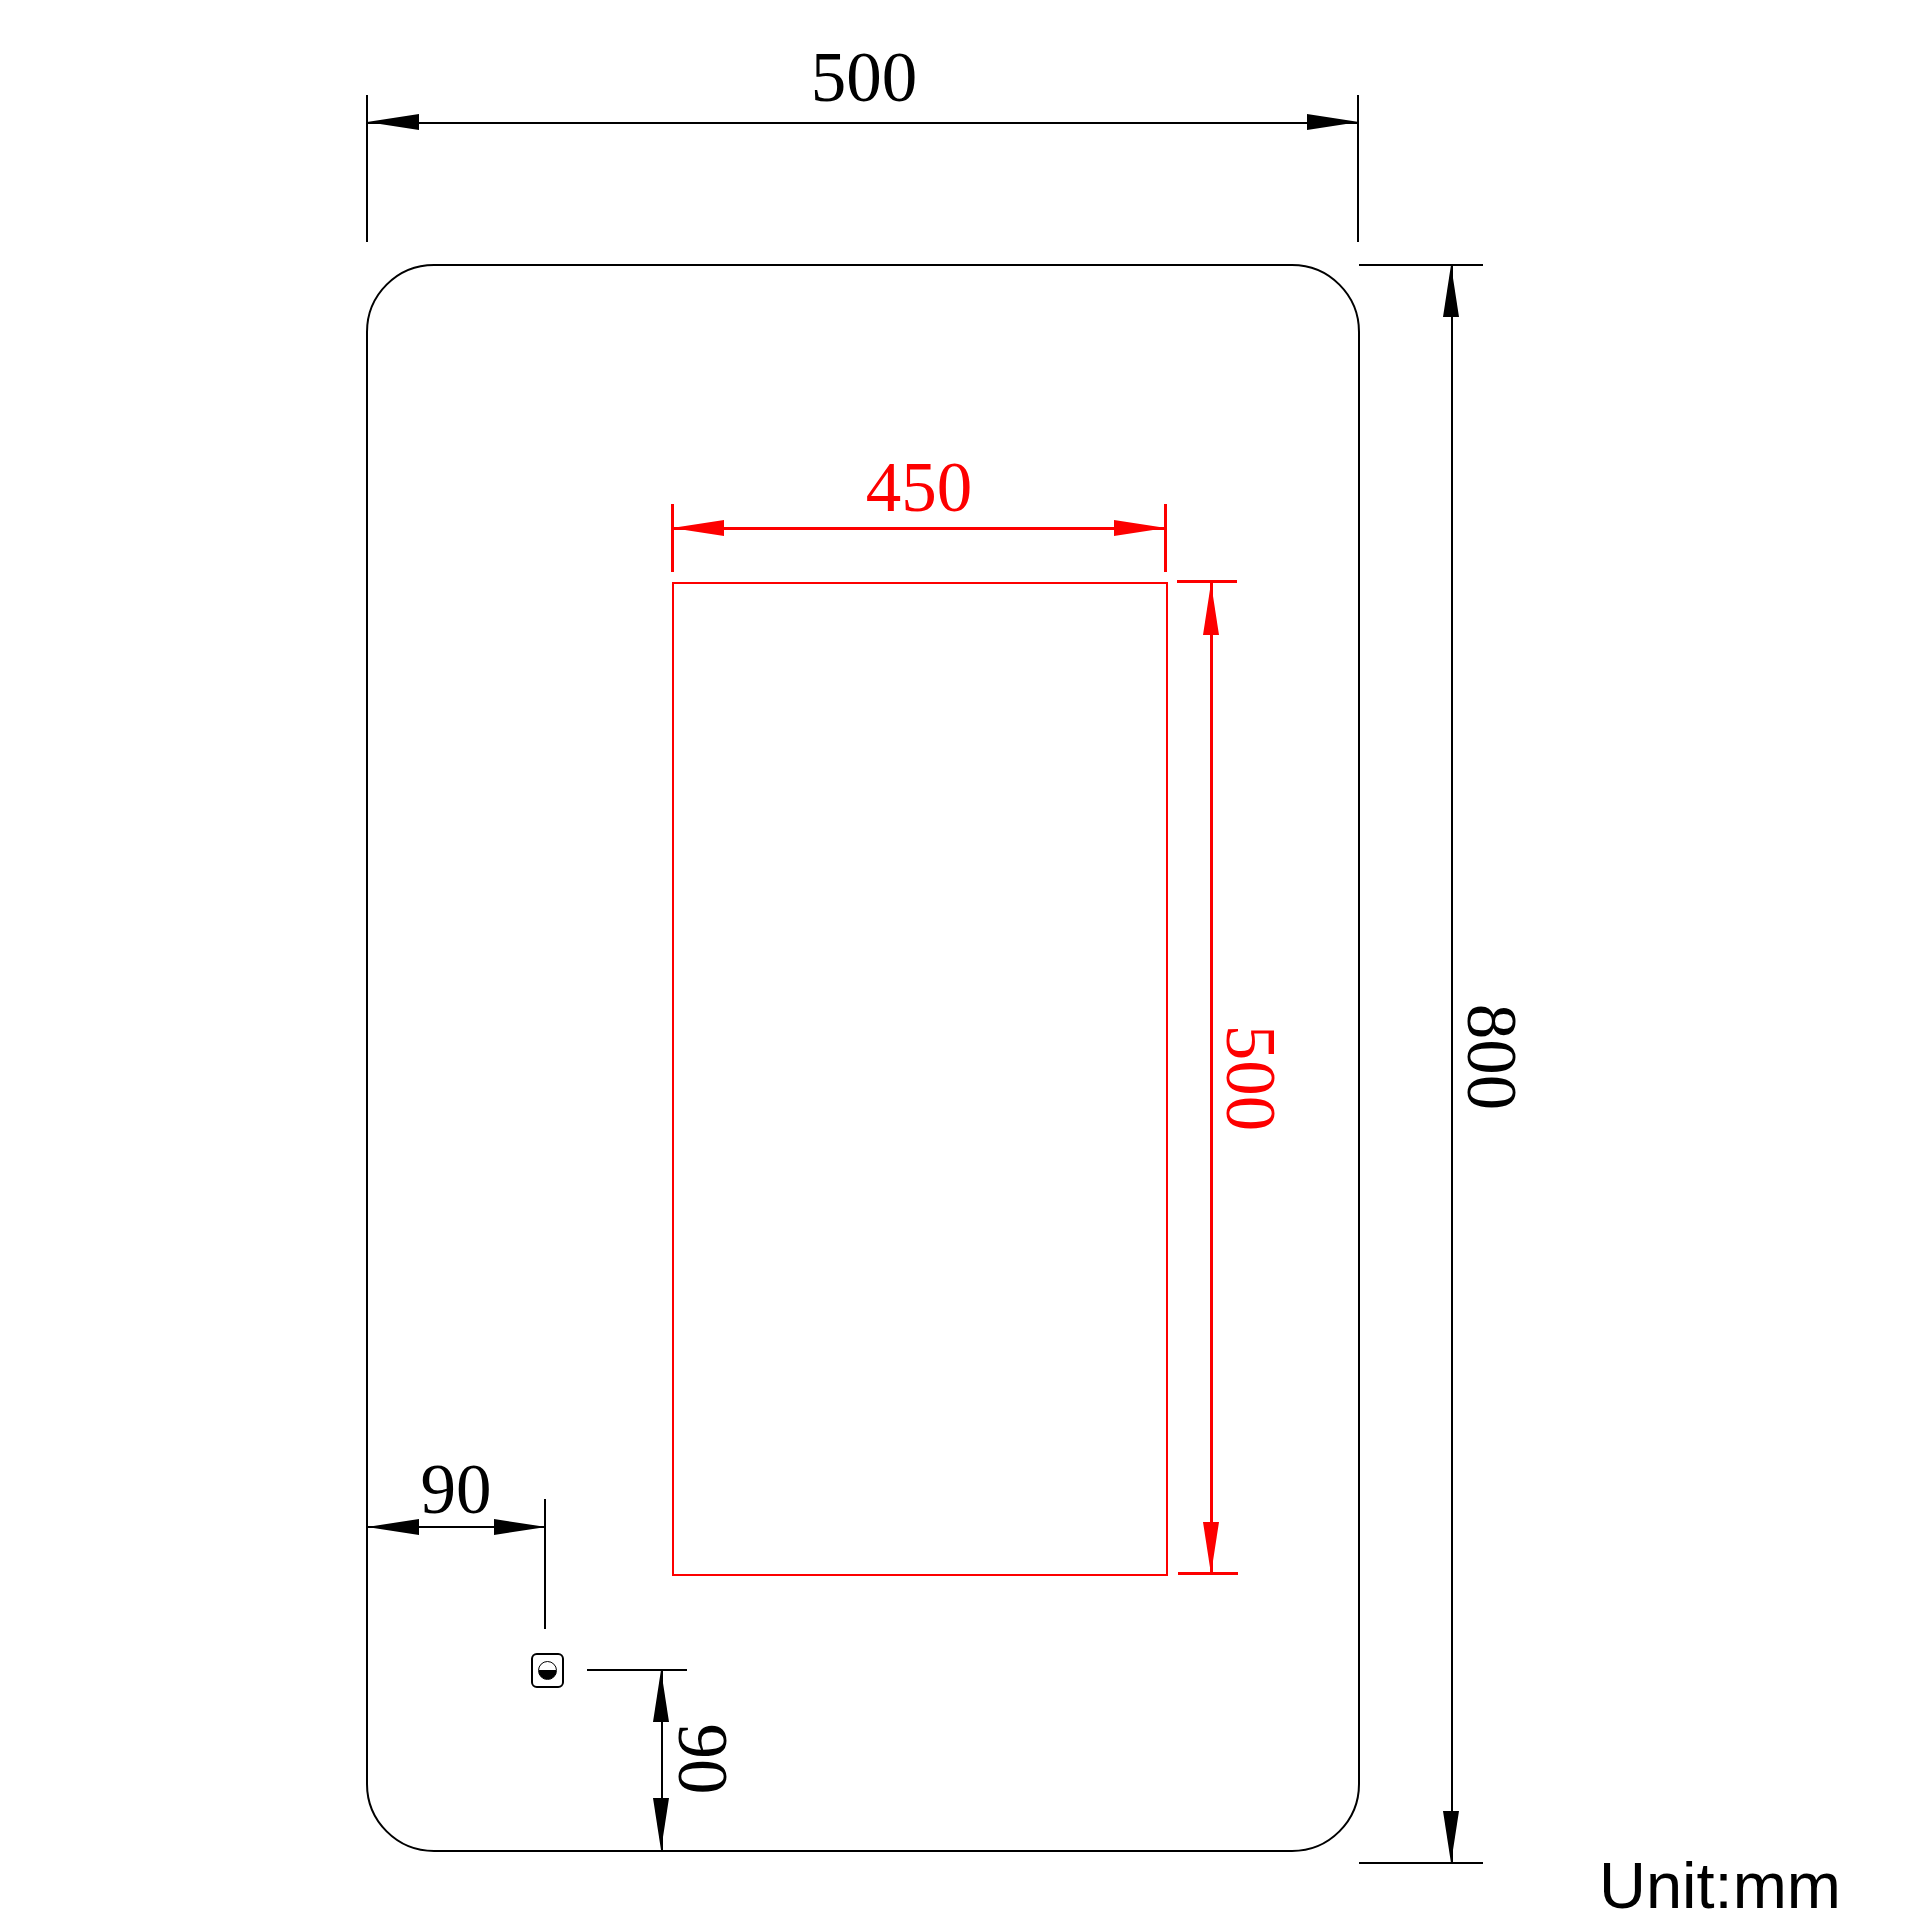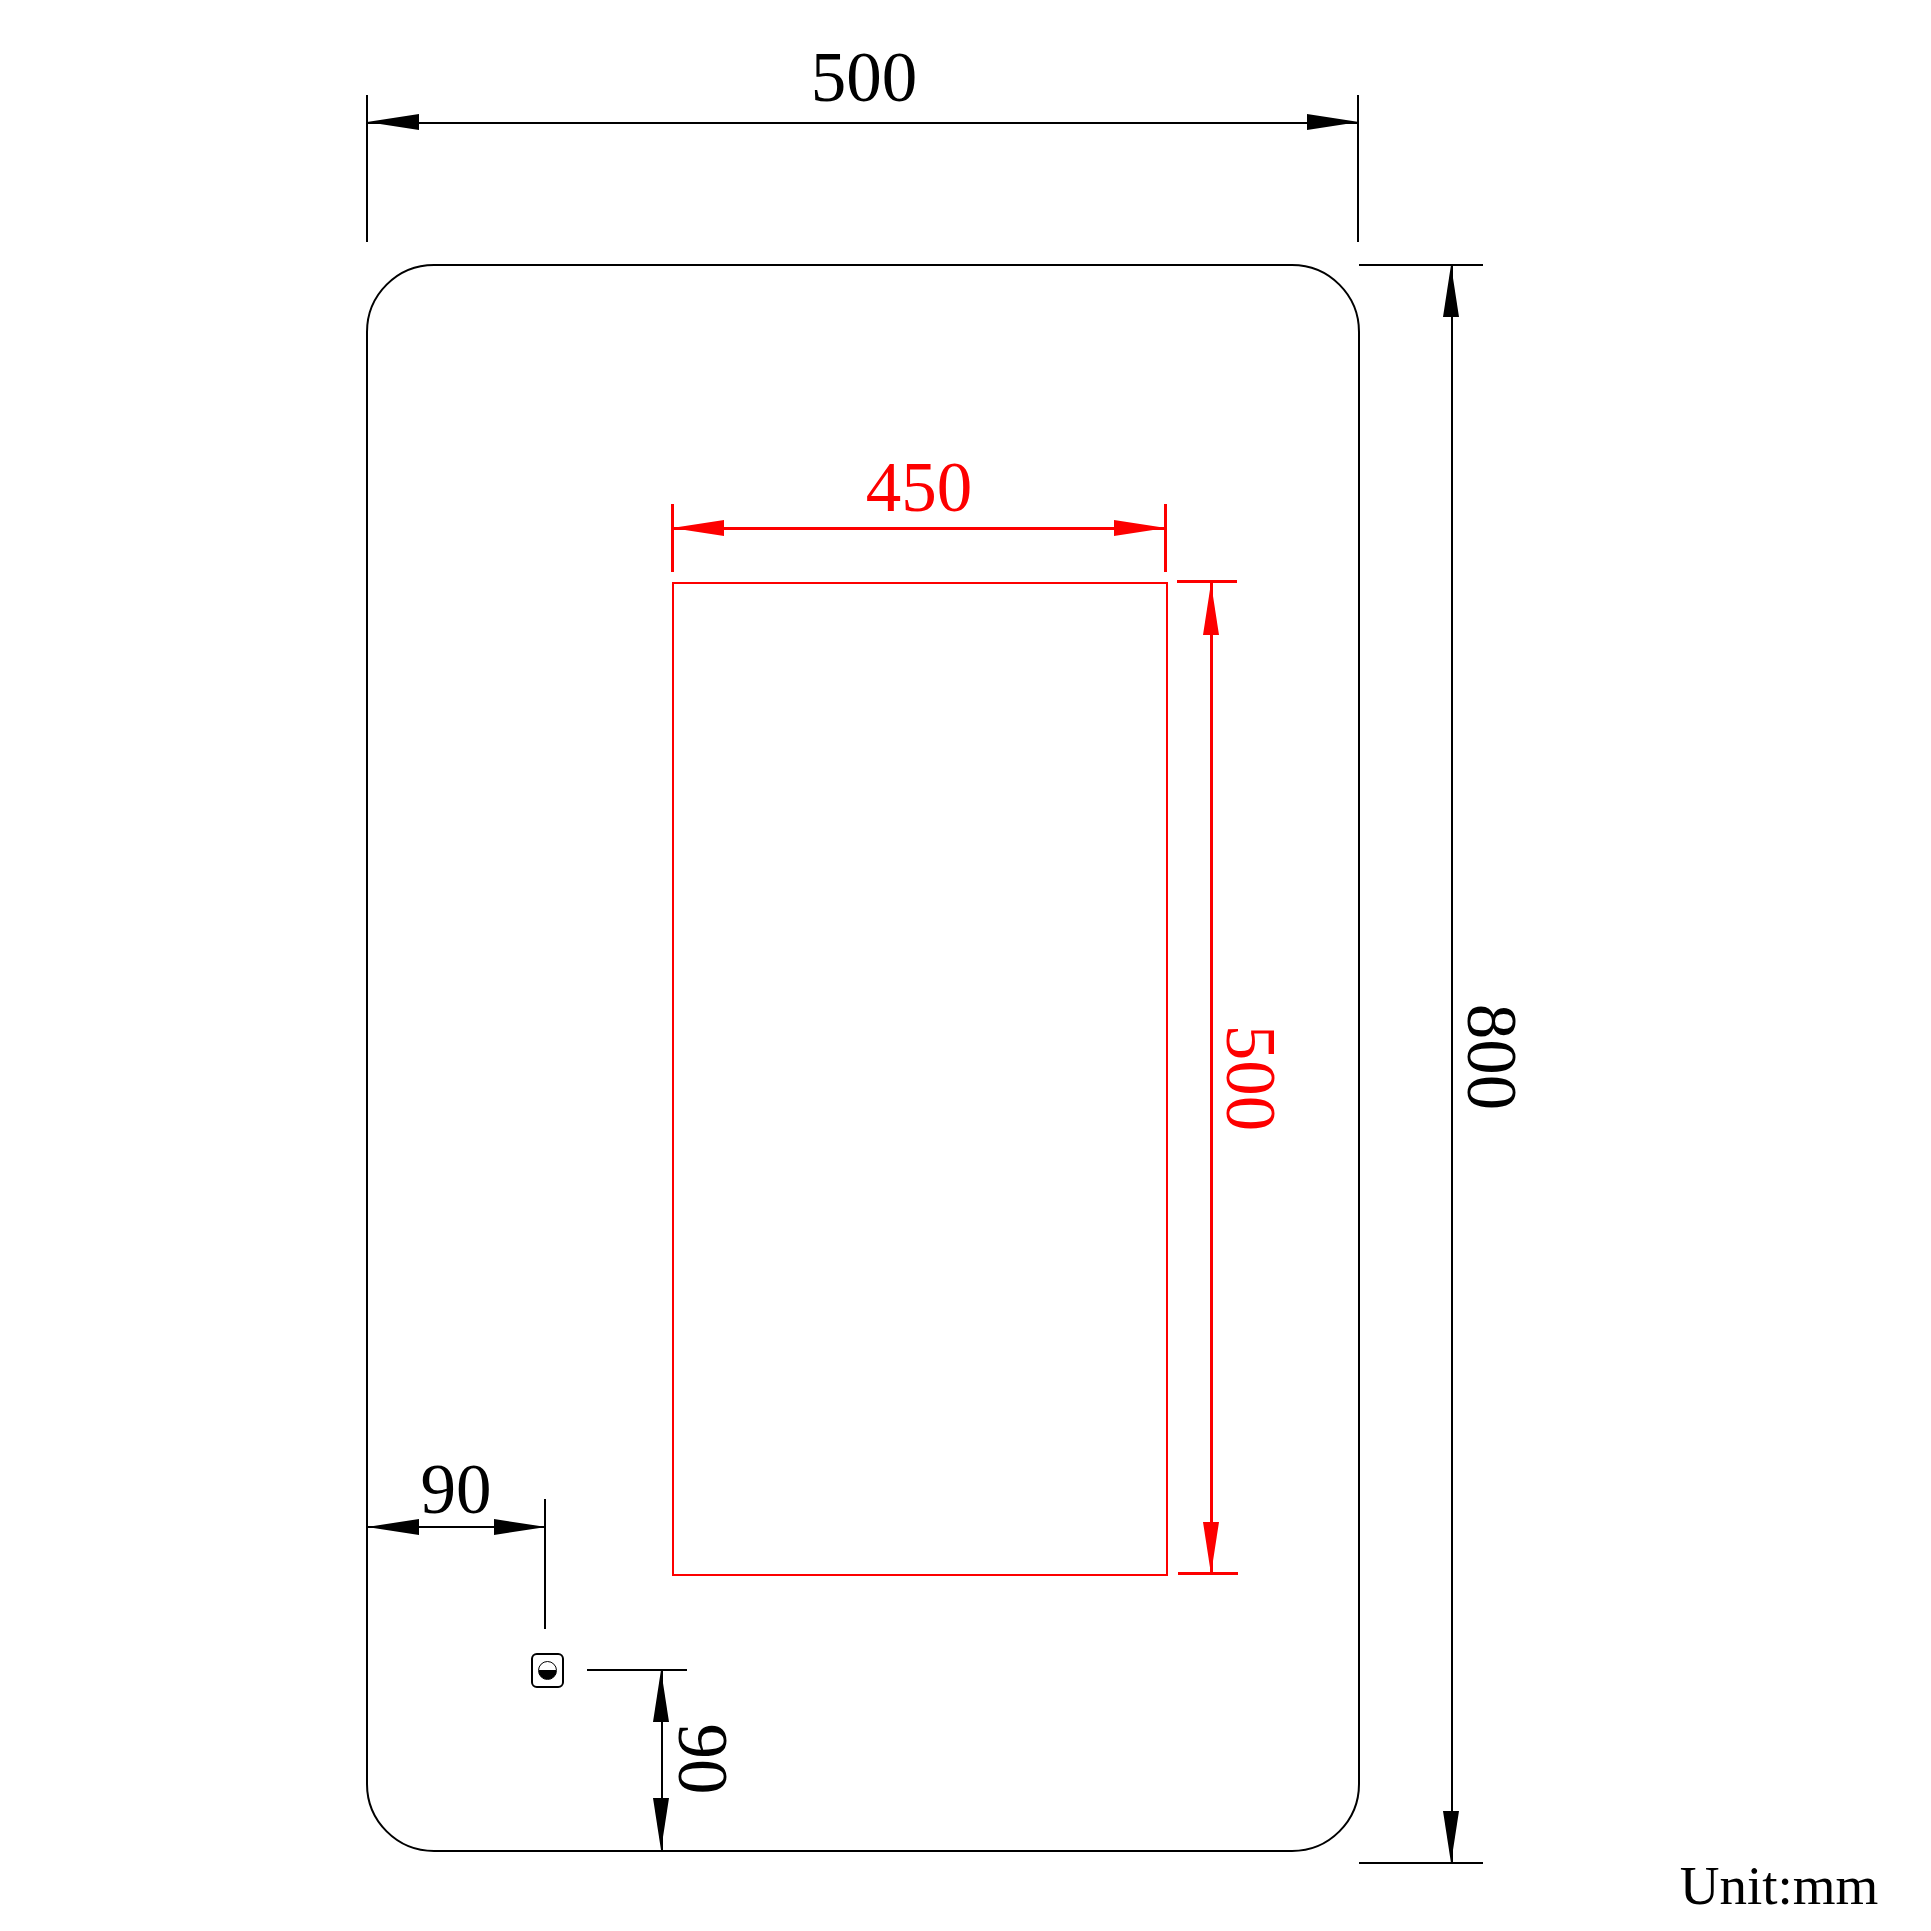--- a/index.html
+++ b/index.html
@@ -40,24 +40,24 @@
     box-sizing:border-box;border:2.9px solid #000;border-radius:5.8px;
     display:flex;align-items:center;justify-content:center;background:#fff;
   }
   .switch-dot{
     width:19.3px;height:19.3px;box-sizing:border-box;
     border:1.9px solid #000;border-radius:50%;
     background:linear-gradient(to bottom, #ffffff 46%, #000000 46%);
   }
   
   .unit{
-    position:absolute;left:1735px;top:1885px;
+    position:absolute;left:1676px;top:1885px;
     transform:translate(-50%,-50%);
-    font-family:Liberation Serif, serif;
-    font-size:55px;line-height:1;color:#000;white-space:nowrap;
+    font-family:Liberation Sans, sans-serif;
+    font-size:65px;line-height:1;color:#000;white-space:nowrap;
   }
 </style>
 </head>
 <body>
 
 <div id="canvas">
 
   <div class="rect" style="left:322px;top:264px;width:994px;height:1588px;border-radius:68px;"></div>
 
   <div class="vline" style="left:322px;top:95px;width:1.9px;height:147px;"></div>

